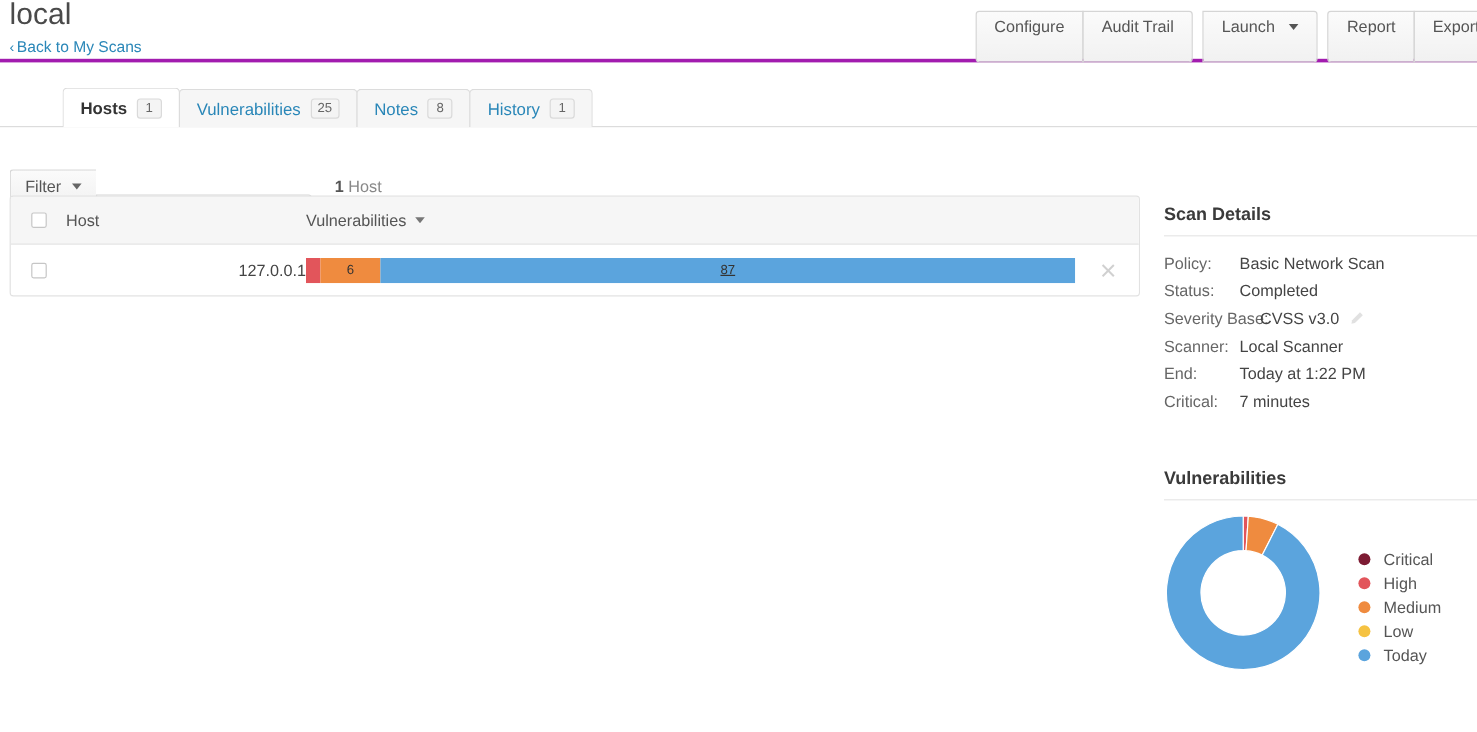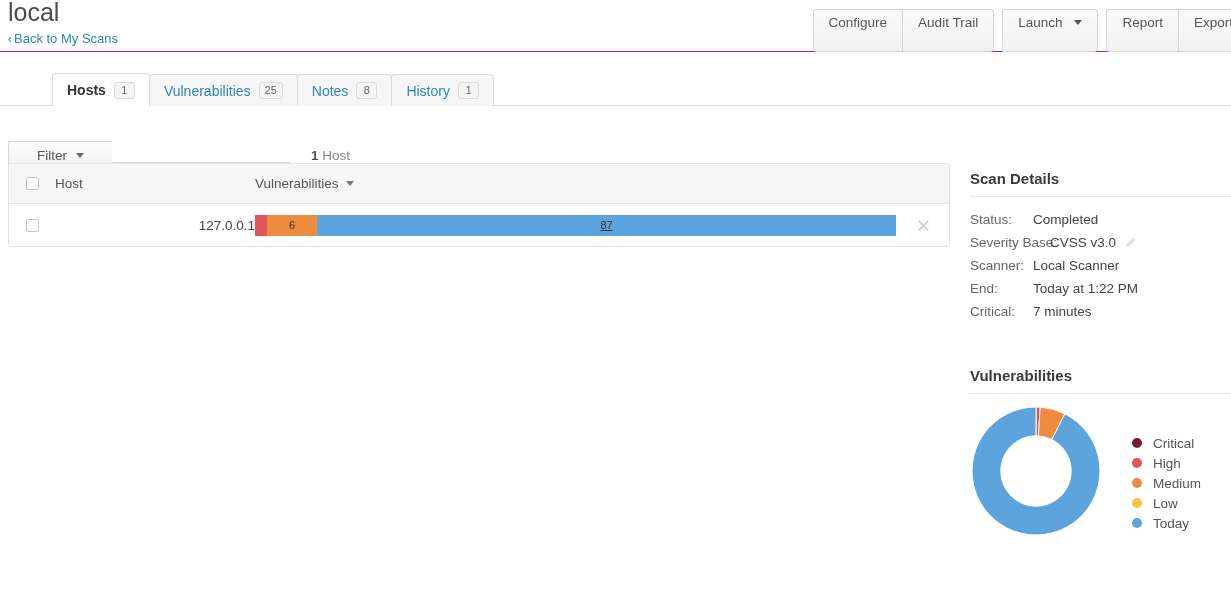--- a/index.html
+++ b/index.html
@@ -13,21 +13,21 @@
     font-family: "Liberation Sans", sans-serif;
     color: #3c3c3c;
     overflow: hidden;
     position: relative;
   }
 
   
   .header {
     position: relative;
     height: 52px;
-    border-bottom: 1px solid #a21caf;
+    border-bottom: 3px solid #a21caf;
     box-sizing: border-box;
   }
   .scan-title {
     position: absolute;
     left: 8px;
     top: -2px;
     font-size: 25px;
     font-weight: 300;
     color: #4a4a4a;
     letter-spacing: 0px;
@@ -141,21 +141,21 @@
     top: 120px;
     left: 8px;
     display: flex;
     align-items: center;
   }
   .filter-btn {
     display: flex;
     align-items: center;
     gap: 9px;
     height: 29px;
-    padding: 0 28px;
+    padding: 0 12px;
     box-sizing: border-box;
     background: linear-gradient(#fbfbfb, #f2f2f2);
     border: 1px solid #d5d5d5;
     border-right: none;
     border-radius: 3px 0 0 3px;
     font-size: 13.5px;
     color: #555;
     cursor: pointer;
   }
   .filter-btn .caret {
@@ -431,20 +431,24 @@
     </div>
   </div>
 </div>
 
 <div class="side">
 
   <div>
     <div class="side-title">Scan Details</div>
     <div class="side-rule"></div>
 
+    <div class="detail-row">
+      <div class="detail-label">Policy:</div>
+      <div class="detail-value">Basic Network Scan</div>
+    </div>
     <div class="detail-row">
       <div class="detail-label">Status:</div>
       <div class="detail-value">Completed</div>
     </div>
     <div class="detail-row">
       <div class="detail-label" style="width:80px">Severity Base:</div>
       <div class="detail-value">
         <span>CVSS v3.0</span>
         <svg class="pencil-icon" viewBox="0 0 16 16">
           <path d="M11.5 1.6l2.9 2.9-8.1 8.1-3.6.7.7-3.6z" fill="#c9c9c9"></path>

